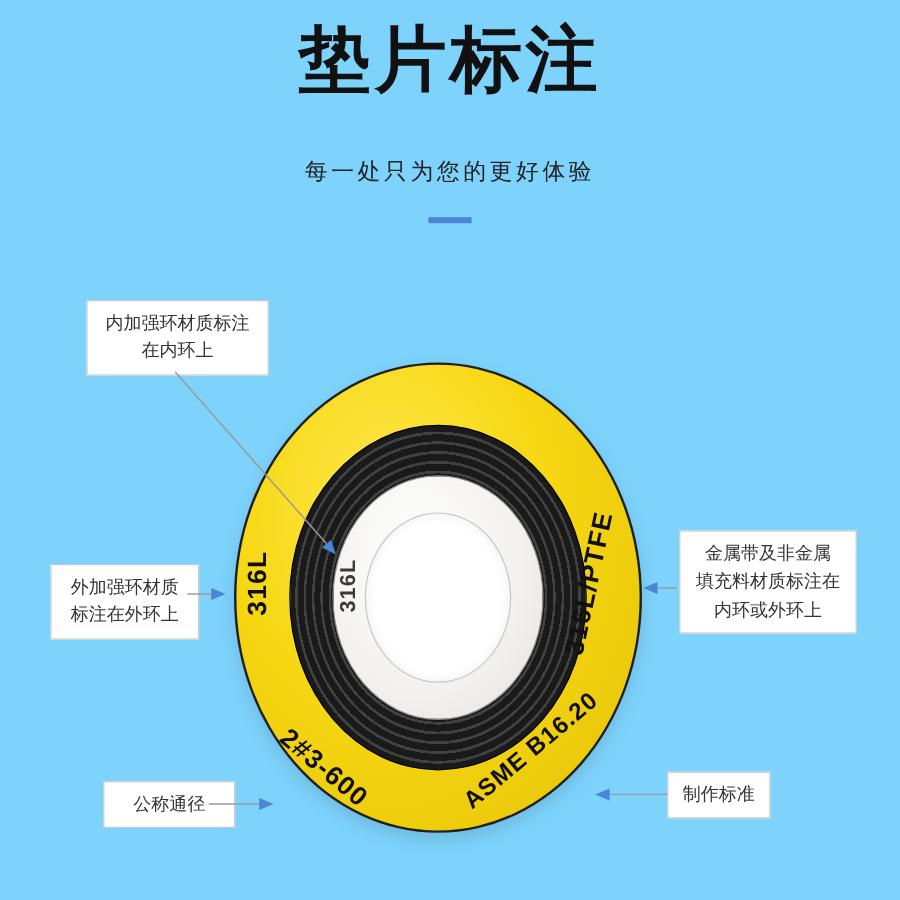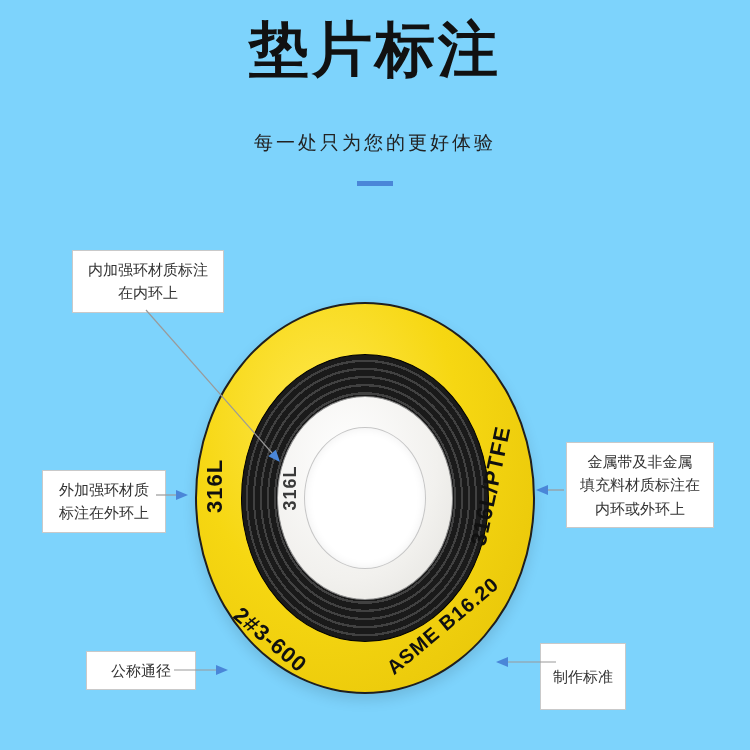--- a/index.html
+++ b/index.html
@@ -103,21 +103,21 @@
     font-size: 15px;
     line-height: 1.55;
     color: #333333;
     text-align: center;
     white-space: pre-line;
   }
   #co-inner    { left: 32px;  top: 250px; width: 152px; margin-left: 40px; }
   #co-outer    { left: 30px;  top: 470px; width: 124px; margin-left: 12px; }
   #co-filler   { left: 566px; top: 442px; width: 148px; }
   #co-nominal  { left: 86px;  top: 651px; padding: 7px 24px; }
-  #co-standard { left: 540px; top: 643px; padding: 21px 12px; }
+  #co-standard { left: 556px; top: 643px; padding: 7px 12px; }
 
   
   .leaders {
     position: absolute;
     left: 0; top: 0;
     width: 750px; height: 750px;
     pointer-events: none;
   }
   .leader { stroke: #9a9a9a; stroke-width: 1.2; fill: none; }
   .arrowhead { fill: var(--accent-blue, #4a86d8); stroke: none; }

